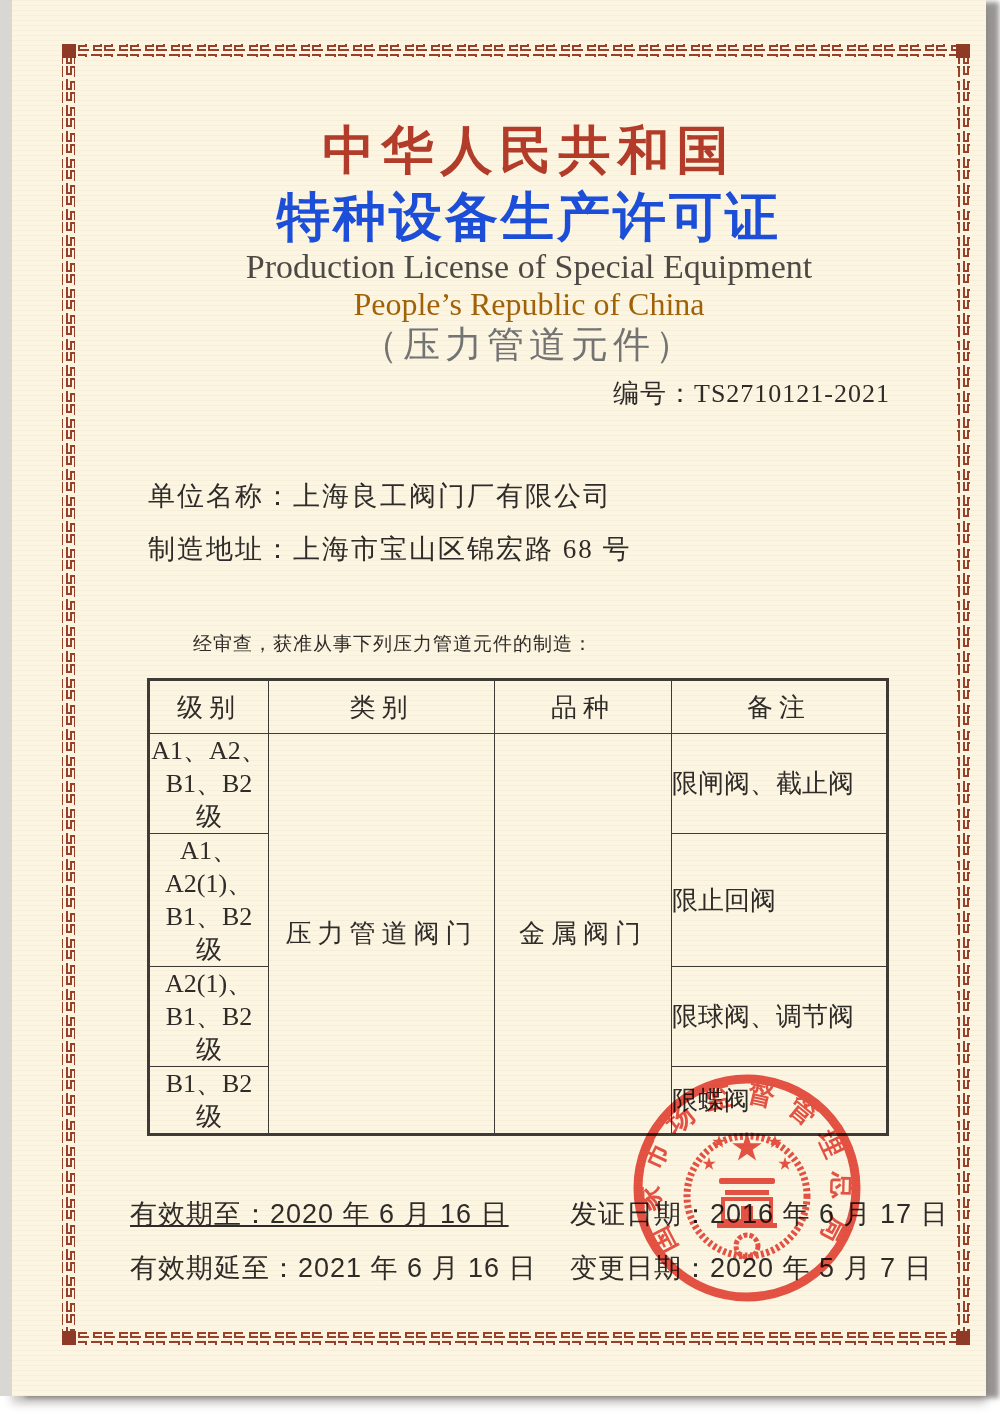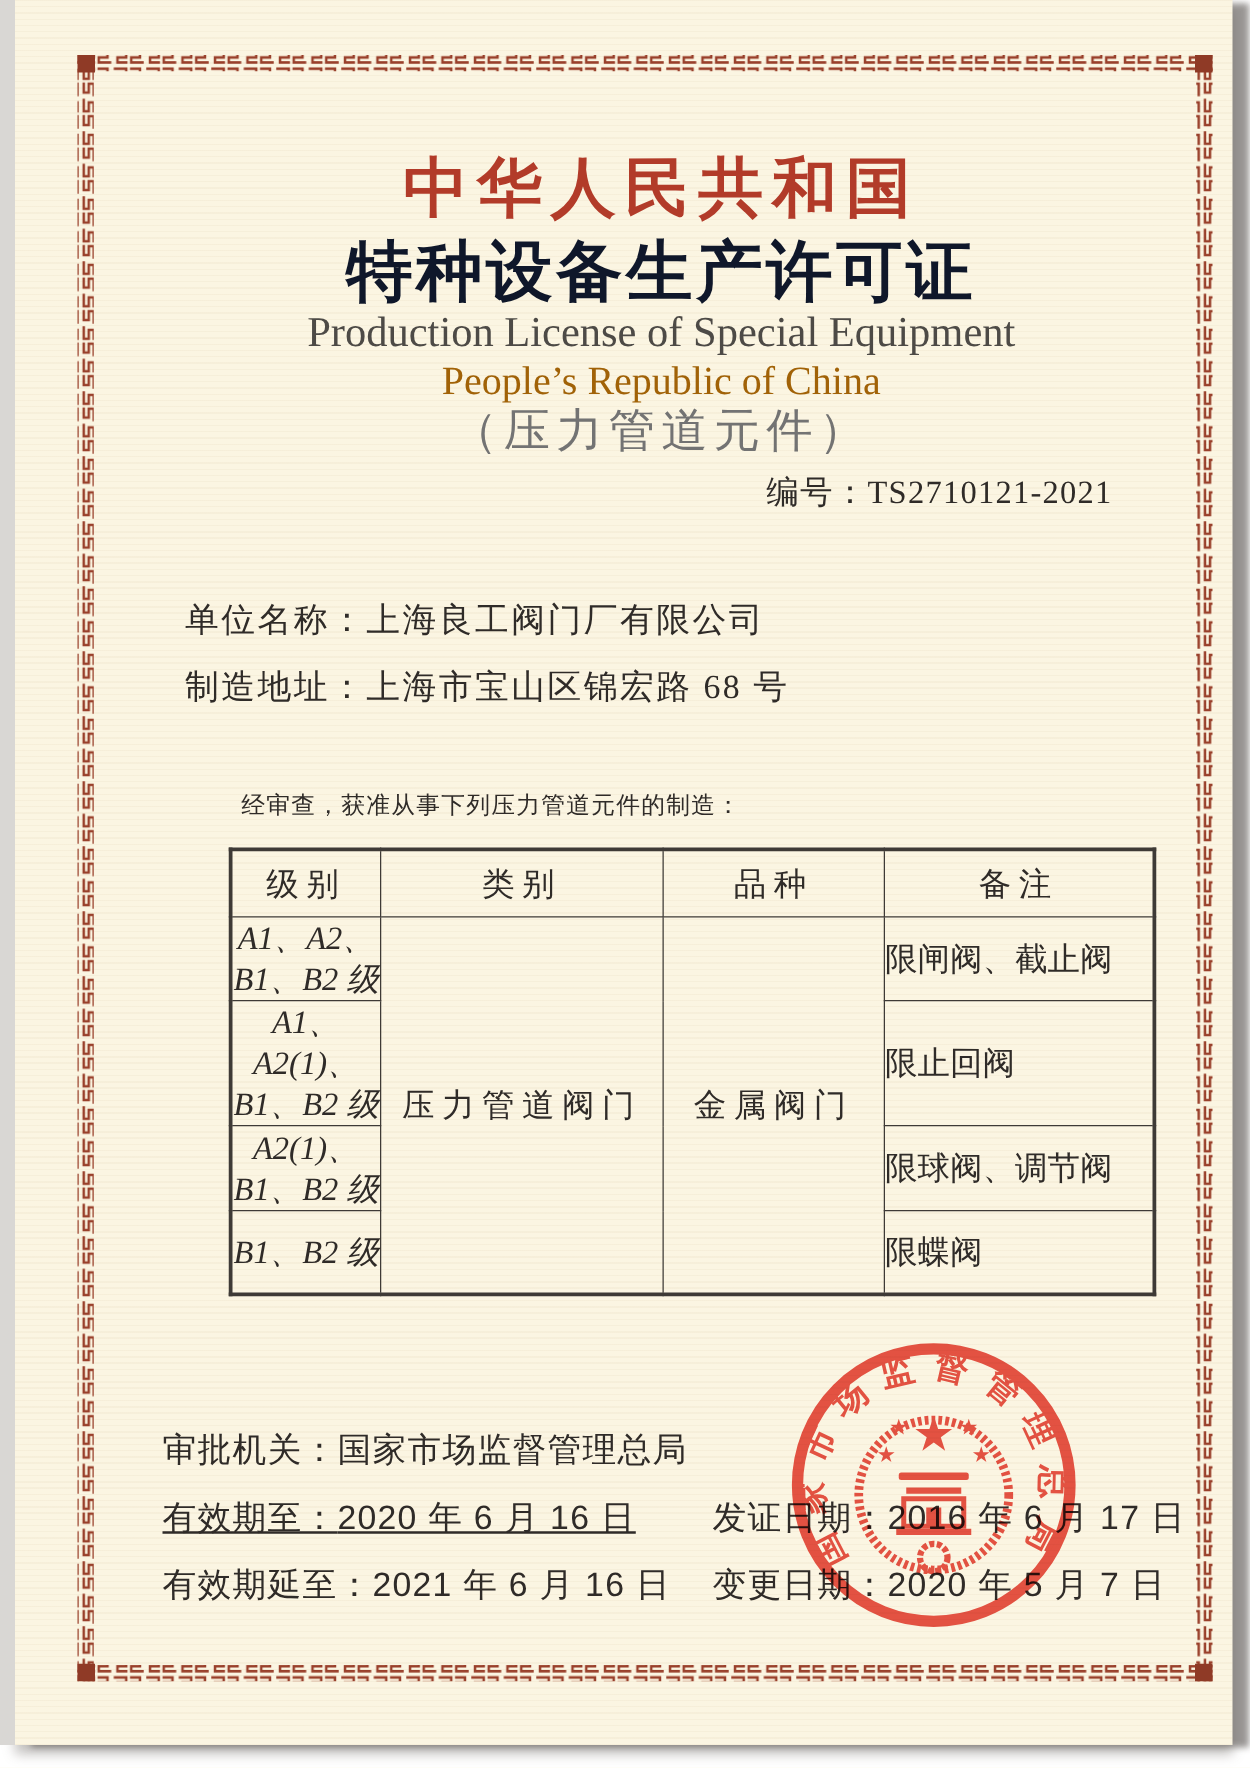--- a/index.html
+++ b/index.html
@@ -16,44 +16,44 @@
   }
   
   .paper::before{
     content:"";position:absolute;inset:0;
     background:repeating-linear-gradient(180deg, rgba(190,165,120,.08) 0 1px, rgba(255,255,255,0) 1px 5px);
     pointer-events:none;
   }
   .frame-svg{position:absolute;left:0;top:0;width:974px;height:1392px;}
   .center-band{position:absolute;left:50px;width:908px;text-align:center;transform:translateX(13px);}
   .t-cn1{top:116px;font-size:52px;font-weight:bold;color:#b23b29;letter-spacing:7px;}
-  .t-cn2{top:182px;font-size:53px;font-weight:bold;color:#0f172a;letter-spacing:3px;}
+  .t-cn2{top:182px;font-size:53px;font-weight:bold;color:#1d4ed8;letter-spacing:3px;}
   .t-en1{top:248px;font-size:34px;color:#4d4a46;}
   .t-en2{top:286px;font-size:32px;color:#a16207;}
   .t-sub{top:320px;font-size:37px;color:#737373;letter-spacing:5px;text-align:center;}
   .license-no{position:absolute;top:376px;right:96px;font-size:26px;letter-spacing:1px;}
   .field{position:absolute;left:136px;font-size:27px;letter-spacing:2px;}
   .field-name{top:478px;}
   .field-addr{top:531px;}
   .intro{position:absolute;left:181px;top:631px;font-size:19px;letter-spacing:1px;}
   .lic-table{
     position:absolute;left:135px;top:678px;width:733px;
     border-collapse:collapse;table-layout:fixed;
     font-size:26px;
   }
   .lic-table td,.lic-table th{
     border:1.5px solid #3e3a36;vertical-align:middle;
     font-weight:normal;padding:0;
   }
-  .lic-table{border:3px solid #3e3a36;margin-left:36px;}
+  .lic-table{border:3px solid #3e3a36;}
   .c-level{width:118px;text-align:center;}
   .c-cat{width:225px;text-align:center;}
   .c-var{width:176px;text-align:center;}
   .c-rem{width:214px;text-align:left;padding-left:14px;}
-  .pre{white-space:pre-line;line-height:33px;font-style:italic;}
+  .pre{white-space:pre-line;line-height:33px;}
   th.hdr{height:52px;text-align:center;letter-spacing:6px;}
   .rh1{height:65px;} .rh2{height:100px;} .rh3{height:68px;} .rh4{height:67px;}
   .mcell{letter-spacing:6px;}
   .f-row{position:absolute;font-size:27px;letter-spacing:1px;}
   .f-row .val{font-family:"Liberation Sans","Liberation Serif","DejaVu Sans",sans-serif;letter-spacing:1px;}
   .f-row .cnval{font-family:inherit;}
   .fl{left:118px;}
   .fr{left:558px;}
   .seal-svg{position:absolute;left:613px;top:1066px;width:244px;height:244px;mix-blend-mode:multiply;opacity:.92;}
   .seal-svg text{font-family:"Liberation Sans","DejaVu Sans",sans-serif;font-weight:bold;font-size:27px;letter-spacing:13px;fill:#e5463a;}
@@ -127,23 +127,20 @@
 B1、B2 级</td>
       <td class="c-rem">限球阀、调节阀</td>
     </tr>
     <tr class="rh4">
       <td class="c-level pre">B1、B2 级</td>
       <td class="c-rem">限蝶阀</td>
     </tr>
   </tbody>
     </table>
 
-  <div class="f-row fl" style="top:1142px;">
-    <span>审批机关：</span><span class="cnval">国家市场监督管理总局</span>
-  </div>
   <div class="f-row fl" style="top:1196px;text-decoration:underline;">
     <span>有效期至：</span><span class="val">2020 年 6 月 16 日</span>
   </div>
   <div class="f-row fl" style="top:1250px;">
     <span>有效期延至：</span><span class="val">2021 年 6 月 16 日</span>
   </div>
 
   <div class="f-row fr" style="top:1196px;">
     <span>发证日期：</span><span class="val">2016 年 6 月 17 日</span>
   </div>

